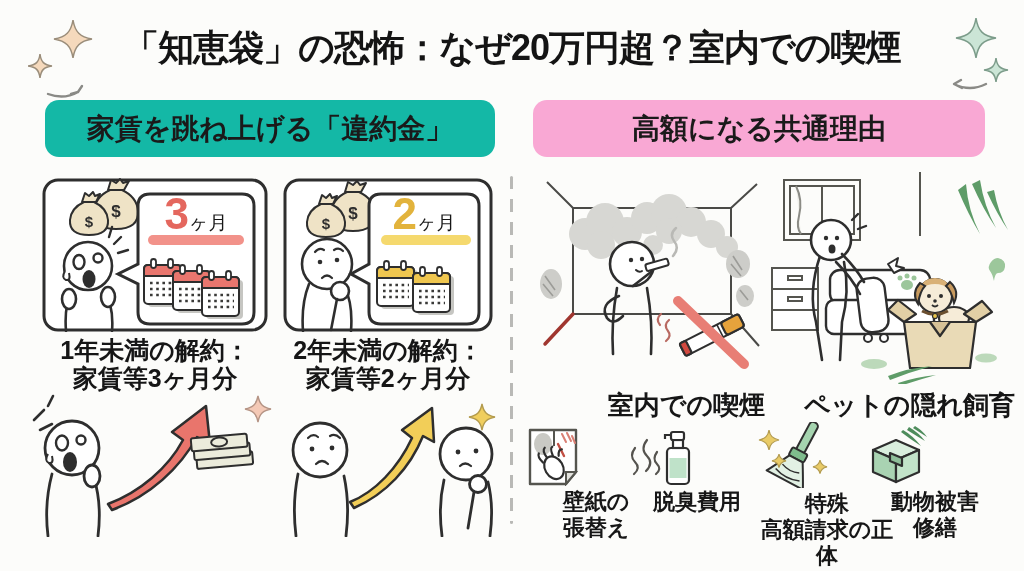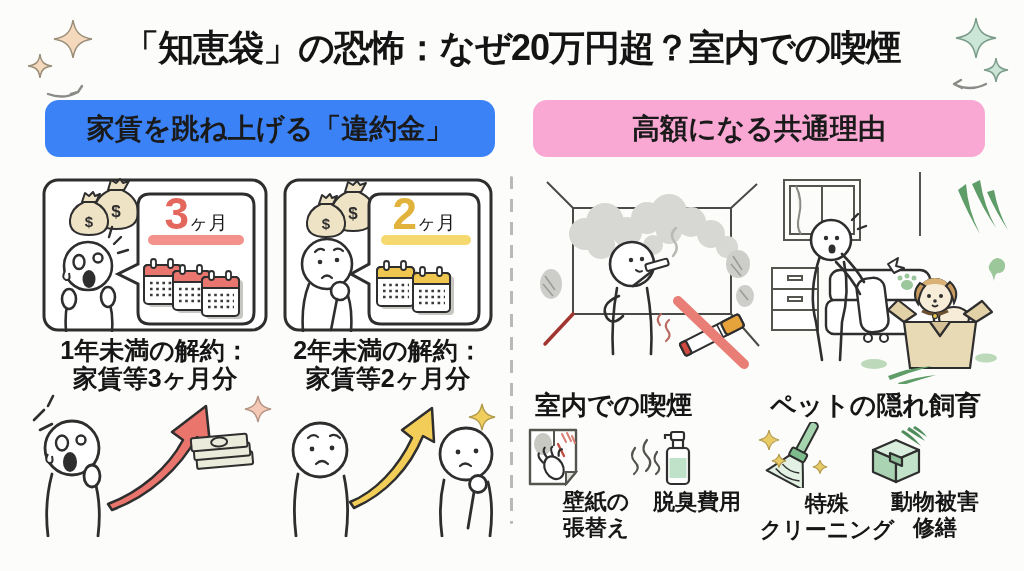--- a/index.html
+++ b/index.html
@@ -3,34 +3,34 @@
 <meta charset="utf-8">
 <style>
   html,body{margin:0;padding:0;background:#e9e9e7;}
   .stage{position:relative;width:1024px;height:571px;background:#FCFCFA;overflow:hidden;
          font-family:"Liberation Sans",sans-serif;color:#161616;}
   .abs{position:absolute;}
   .title{position:absolute;top:24px;left:0;width:100%;text-align:center;
          font-size:36px;font-weight:800;letter-spacing:-1px;color:#141414;}
   .hdr{position:absolute;top:100px;height:57px;border-radius:14px;display:flex;
        align-items:center;justify-content:center;font-size:28px;font-weight:800;color:#1a1a1a;}
-  .hdr-left{left:45px;width:450px;background:#3b82f6;}
+  .hdr-left{left:45px;width:450px;background:#14b8a6;}
   .hdr-right{left:533px;width:452px;background:#f9a8d4;}
   .divider{position:absolute;left:510px;top:176px;width:3px;height:348px;border-radius:2px;
            background:repeating-linear-gradient(to bottom,#B9B9B6 0 13px,transparent 13px 23px);}
   .panel{position:absolute;top:178px;}
   .badge{position:absolute;display:flex;align-items:baseline;justify-content:center;z-index:2;}
   .badge .num{font-size:44px;font-weight:800;line-height:44px;}
   .badge .unit{font-size:19px;font-weight:400;}
   .p1 .num{color:#E4675E;} .p2 .num{color:#E2B33C;}
   .hl{position:absolute;height:10px;border-radius:5px;z-index:1;}
   .hl1{left:106px;top:57px;width:96px;background:#F2928A;}
   .hl2{left:98px;top:57px;width:90px;background:#F5D96E;}
   .caption{position:absolute;text-align:center;font-size:25px;font-weight:800;line-height:28px;}
-  .illo-label{position:absolute;top:388px;text-align:left;font-size:26px;font-weight:800;}
+  .illo-label{position:absolute;top:388px;text-align:right;font-size:26px;font-weight:800;}
   .cost-item{position:absolute;width:140px;display:flex;flex-direction:column;gap:3px;}
   .cost-label{text-align:center;font-size:22px;font-weight:800;line-height:26px;}
   svg{display:block;}
 </style>
 </head>
 <body>
 
 <div class="stage">
 
   <svg class="abs" style="left:28px;top:16px;" width="86" height="92" viewBox="0 0 86 92">
@@ -391,21 +391,21 @@
         <rect x="32" y="28" width="17" height="9" rx="2" fill="#7FBC8D" stroke="#2E2E2E" stroke-width="2"></rect>
         <path d="M33 37 Q24 54 20 61 L61 61 Q57 53 48 37 Z" fill="#E2F1E4" stroke="#2E2E2E" stroke-width="2" stroke-linejoin="round"></path>
         <path d="M31 48 q10 4 19 0 M27 55 q13 5 27 0" stroke="#2E2E2E" stroke-width="1.5" fill="none"></path>
       </g>
       <path d="M12 8 C13 14 15.5 16.5 22 18 C15.5 19.5 13 22 12 28 C11 22 8.5 19.5 2 18 C8.5 16.5 11 14 12 8 Z" fill="#E9CB66" stroke="#b39b4e" stroke-width="1.2"></path>
       <path d="M22 32 C22.7 36 24.5 37.8 29 38.8 C24.5 39.8 22.7 41.6 22 45.6 C21.3 41.6 19.5 39.8 15 38.8 C19.5 37.8 21.3 36 22 32 Z" fill="#E9CB66" stroke="#b39b4e" stroke-width="1.2"></path>
       <path d="M63 38 C63.7 42 65.5 43.8 70 44.8 C65.5 45.8 63.7 47.6 63 51.6 C62.3 47.6 60.5 45.8 56 44.8 C60.5 43.8 62.3 42 63 38 Z" fill="#E9CB66" stroke="#b39b4e" stroke-width="1.2"></path>
     </svg>
     <div class="cost-label">
       <div>特殊</div>
-      <div>クリーニング</div>
+      <div>高額請求の正体</div>
     </div>
   </div>
 
   <div class="cost-item" style="left:865px;top:426px;">
     <svg width="64" height="60" viewBox="0 0 64 60">
       <g stroke="#2E2E2E" stroke-width="2.2" stroke-linejoin="round">
         <path d="M8 24 L31 14 L54 24 L31 34 Z" fill="#D9EEDD"></path>
         <path d="M8 24 L8 46 L31 56 L31 34 Z" fill="#A9D3B2"></path>
         <path d="M54 24 L54 46 L31 56 L31 34 Z" fill="#C2E3C9"></path>
         <path d="M25 27 l12 5 v8 l-12 -5 Z" fill="#8FBF9A"></path>

